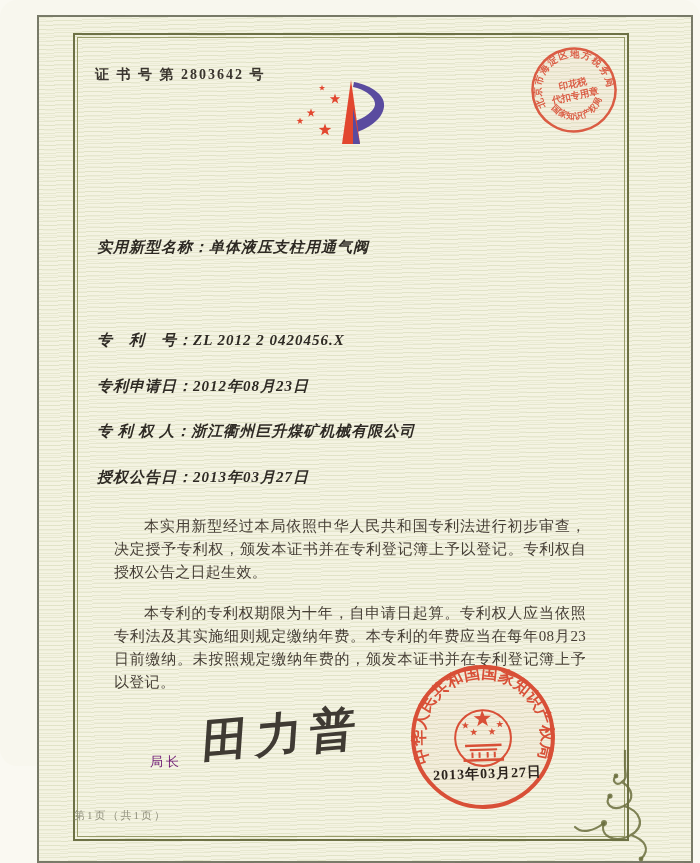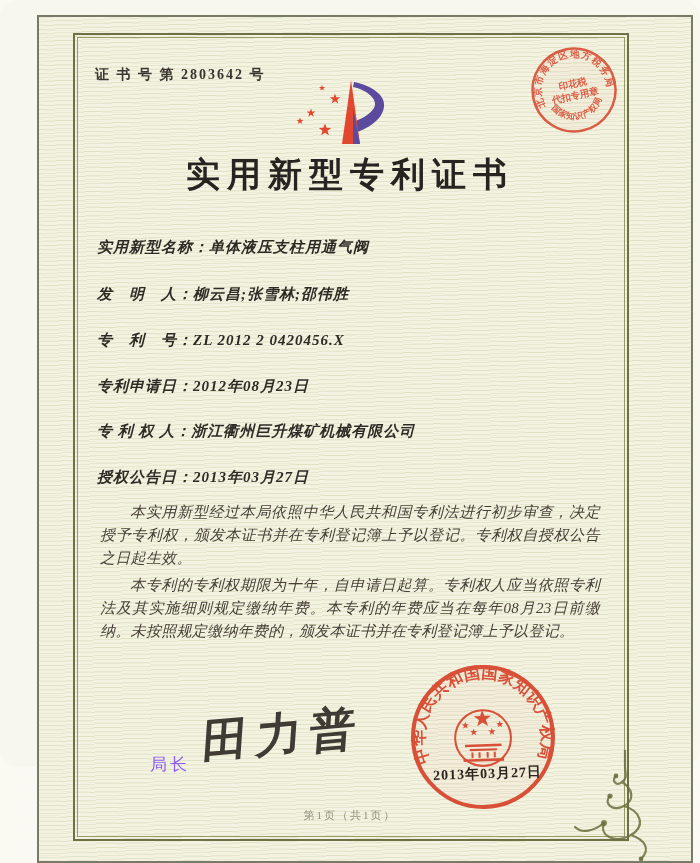--- a/index.html
+++ b/index.html
@@ -37,40 +37,40 @@
     font-size:34px;font-weight:700;letter-spacing:7px;color:#272320;
   }
   .field-row{
     position:absolute;left:97px;white-space:nowrap;
     font-size:15px;font-weight:600;letter-spacing:1px;color:#2e2a24;font-style:italic;
   }
   .paragraphs{
     position:absolute;left:96px;top:497px;width:508px;
     font-size:15px;line-height:23px;color:#453e35;text-align:justify;
   }
-  .paragraphs p{margin:4px;text-indent:2em;letter-spacing:.3px;font-style:italic;}
+  .paragraphs p{margin:18px;text-indent:2em;letter-spacing:.3px;}
   .sig-title{
     position:absolute;left:150px;top:753px;
-    font-size:17px;letter-spacing:3px;color:#8b5cf6;
+    font-size:13px;letter-spacing:3px;color:#701a75;
   }
   .sig-name{
     position:absolute;left:202px;top:704px;
     font-size:46px;font-weight:700;letter-spacing:8px;color:#312c26;
     transform:rotate(-5deg) skewX(-9deg);opacity:.92;
   }
   .main-seal{position:absolute;left:407px;top:661px;opacity:.92;}
   .seal-date{
     position:absolute;left:420px;top:765px;width:135px;text-align:center;
     font-size:14px;font-weight:700;letter-spacing:1px;color:#2c241e;
     transform:rotate(-2deg);
   }
   .tax-seal{position:absolute;left:528px;top:44px;opacity:.85;}
   .ornament{position:absolute;left:570px;top:750px;}
   .footer{
-    position:absolute;left:74px;top:808px;width:552px;text-align:center;
+    position:absolute;left:74px;top:808px;width:552px;
     font-size:11px;letter-spacing:2px;color:#91917e;
   }
   svg text{font-family:"Liberation Serif","DejaVu Serif",serif;}
 </style>
 </head>
 <body>
 
 <div class="page">
 
   <div class="cert-area"></div>
@@ -87,27 +87,23 @@
       <use href="#star" transform="translate(41,23) scale(0.55)"></use>
       <use href="#star" transform="translate(17,37) scale(0.46)"></use>
       <use href="#star" transform="translate(6,45) scale(0.36)"></use>
       <use href="#star" transform="translate(31,54) scale(0.66)"></use>
     </g>
     <path d="M 60,6 C 79,10 92,20 90,31 C 88,45 72,53 61,57 L 59,46 C 71,42 80,35 81,29 C 82,21 70,13 59,11 Z" fill="#5a4b9f"></path>
     <polygon points="57,4 48,68 66,68" fill="#e2472f"></polygon>
     <polygon points="59,32 66,68 59,68" fill="#5a4b9f"></polygon>
   </svg>
 
-  <div class="title">实用新型专利证书</div>
 
   <div class="field-row" style="top:238px">
     <span>实用新型名称：</span><span>单体液压支柱用通气阀</span>
-  </div>
-  <div class="field-row" style="top:285px">
-    <span>发　明　人：</span><span>柳云昌;张雪林;邵伟胜</span>
   </div>
   <div class="field-row" style="top:331px">
     <span>专　利　号：</span><span>ZL 2012 2 0420456.X</span>
   </div>
   <div class="field-row" style="top:377px">
     <span>专利申请日：</span><span>2012年08月23日</span>
   </div>
   <div class="field-row" style="top:422px">
     <span>专 利 权 人：</span><span>浙江衢州巨升煤矿机械有限公司</span>
   </div>

